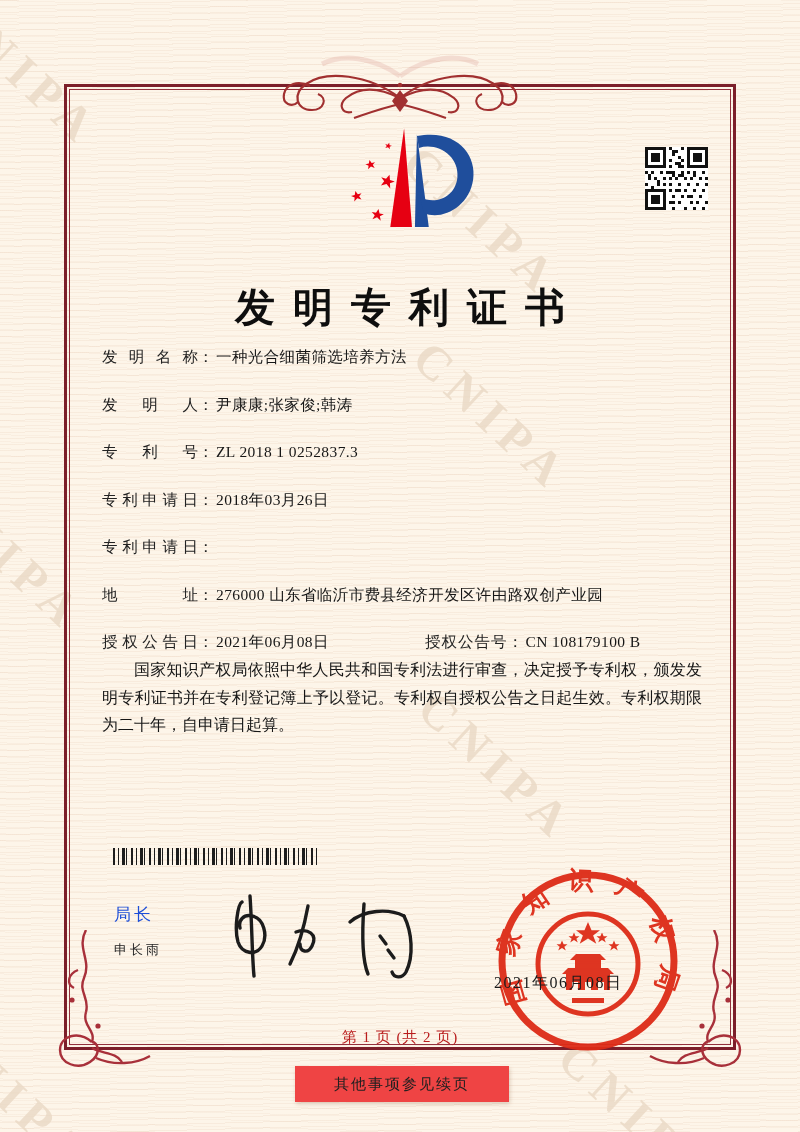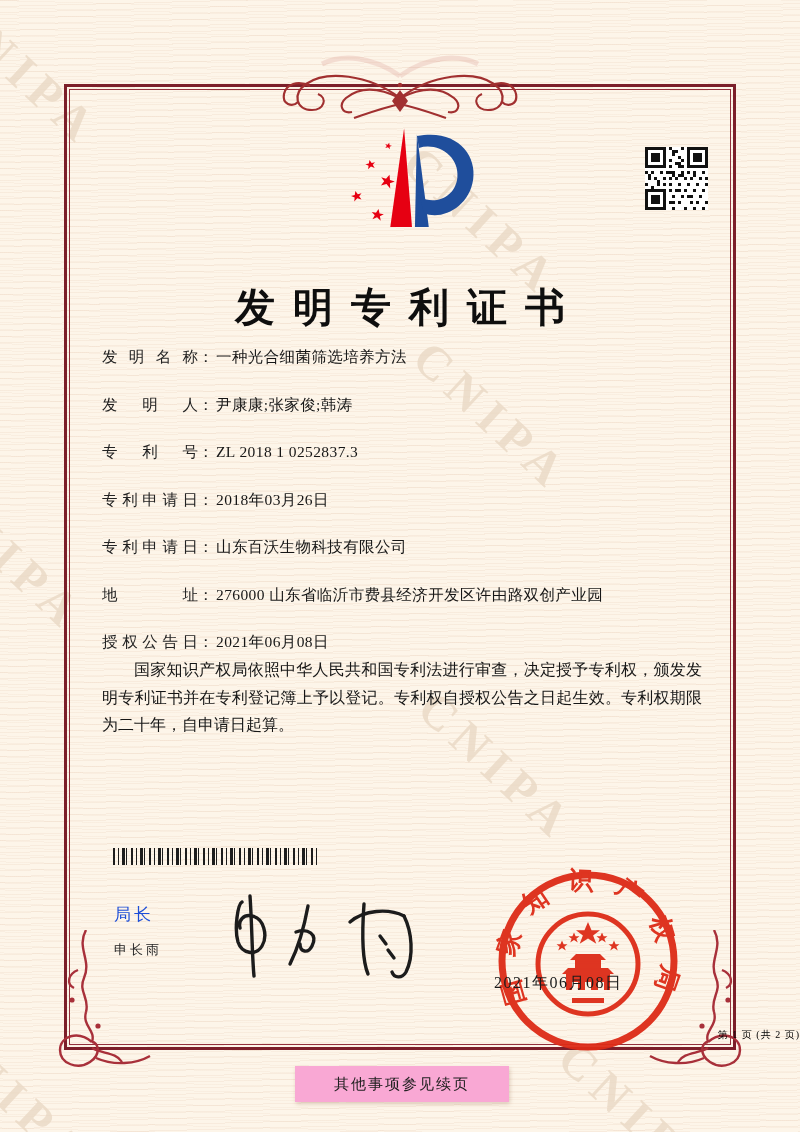--- a/index.html
+++ b/index.html
@@ -34,23 +34,23 @@
   .barcode{position:absolute;left:113px;top:848px;width:206px;height:17px;z-index:3;background:
     repeating-linear-gradient(90deg,#1d1d1d 0 2px,transparent 2px 5px,#1d1d1d 5px 6px,
     transparent 6px 9px,#1d1d1d 9px 12px,transparent 12px 13px,#1d1d1d 13px 14px,transparent 14px 18px);}
   .sig-title{position:absolute;left:114px;top:903px;z-index:3;font-family:"Liberation Sans","DejaVu Sans",sans-serif;
       font-size:17px;letter-spacing:3px;color:#1d4ed8;}
   .sig-name{position:absolute;left:114px;top:941px;z-index:3;font-family:"Liberation Sans","DejaVu Sans",sans-serif;
       font-size:13px;letter-spacing:3px;color:#252525;}
   .sig-hand{position:absolute;left:212px;top:884px;width:220px;height:105px;z-index:3;}
   .seal{position:absolute;left:478px;top:864px;width:220px;height:190px;z-index:4;opacity:.95;}
   .seal-date{position:absolute;left:494px;top:973px;z-index:5;font-size:16px;letter-spacing:1.5px;color:#1b1b1b;}
-  .page-foot{position:absolute;left:0;right:0;top:1028px;z-index:3;text-align:right;font-size:10px;
-      letter-spacing:1px;color:#000000;}
-  .cont-box{position:absolute;left:295px;top:1066px;width:214px;height:36px;z-index:3;background:#f9a8d4;
+  .page-foot{position:absolute;left:0;right:0;top:1028px;z-index:3;text-align:center;font-size:15px;
+      letter-spacing:1px;color:#b91c1c;}
+  .cont-box{position:absolute;left:295px;top:1066px;width:214px;height:36px;z-index:3;background:#ef4444;
       box-shadow:1px 2px 4px rgba(150,110,80,.30);display:flex;align-items:center;justify-content:center;}
   .cont-box span{font-size:15px;letter-spacing:2px;color:#202020;}
 </style>
 </head>
 <body>
 
 <div class="page">
 
   <div class="wm" style="left:-30px;top:-15px">CNIPA</div>
   <div class="wm" style="left:430px;top:135px">CNIPA</div>
@@ -167,31 +167,33 @@
         <span class="fvalue">ZL 2018 1 0252837.3</span>
     </div>
     <div class="frow">
       <span class="flabel">专利申请日</span>
         <span class="fcolon">：</span>
         <span class="fvalue">2018年03月26日</span>
     </div>
     <div class="frow">
       <span class="flabel">专利申请日</span>
         <span class="fcolon">：</span>
-        <span class="fvalue">山东百沃生物科技有限公司</span>
     </div>
     <div class="frow">
       <span class="flabel">地址</span>
         <span class="fcolon">：</span>
         <span class="fvalue">276000 山东省临沂市费县经济开发区许由路双创产业园</span>
     </div>
     <div class="frow">
       <span class="flabel">授权公告日</span>
         <span class="fcolon">：</span>
         <span class="fvalue">2021年06月08日</span>
+      <span class="grant-no">
+        <span class="glabel">授权公告号</span><span class="fcolon">：</span><span class="fvalue">CN 108179100 B</span>
+      </span>
     </div>
   </div>
 
   <div class="body-text">
     <p>国家知识产权局依照中华人民共和国专利法进行审查，决定授予专利权，颁发发明专利证书并在专利登记簿上予以登记。专利权自授权公告之日起生效。专利权期限为二十年，自申请日起算。</p>
   </div>
 
   <div class="barcode"></div>
 
   <div class="sig-title">局长</div>

